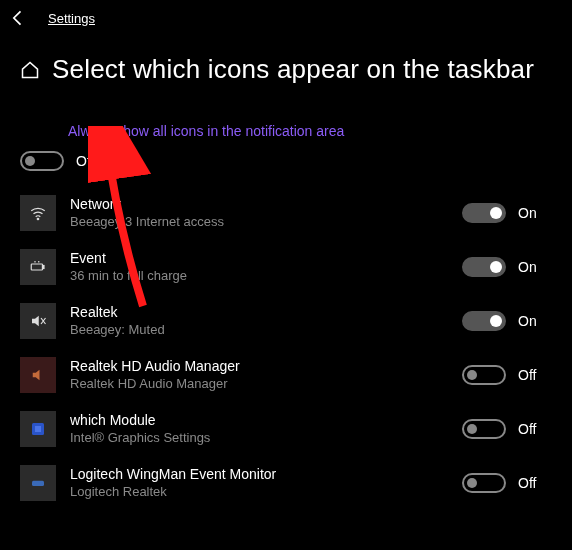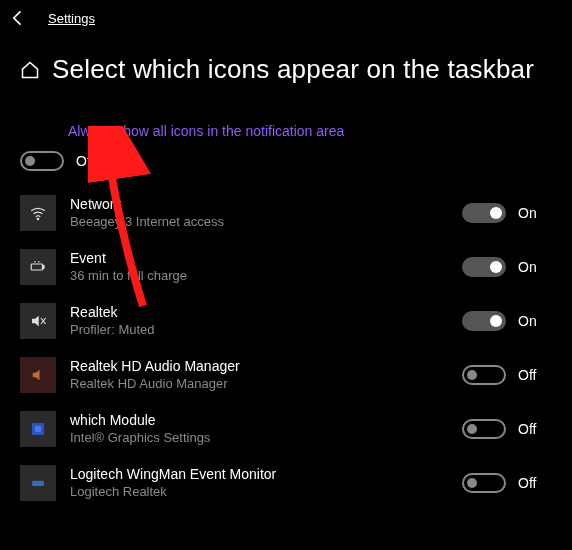--- a/index.html
+++ b/index.html
@@ -195,21 +195,21 @@
     </div>
     <div class="icon-row">
       <div class="icon-box" style="background: rgb(43, 43, 43);">
         <svg viewBox="0 0 24 24" stroke="#ddd" stroke-width="1.6" fill="none">
           <path d="M4 9h4l5-4v14l-5-4H4z" fill="#ddd" stroke="none"></path>
           <path d="M16 8l6 8M22 8l-6 8"></path>
         </svg>
       </div>
       <div class="icon-text">
         <div class="icon-title">Realtek</div>
-        <div class="icon-sub">Profiler: Muted</div>
+        <div class="icon-sub">Beeagey: Muted</div>
       </div>
       <div class="row-toggle-wrap">
         <div class="toggle on"></div>
         <div class="toggle-state">On</div>
       </div>
     </div>
     <div class="icon-row">
       <div class="icon-box" style="background: rgb(58, 26, 26);">
         <svg viewBox="0 0 24 24">
           <path d="M5 9h4l5-4v14l-5-4H5z" fill="#c46a3a"></path>

